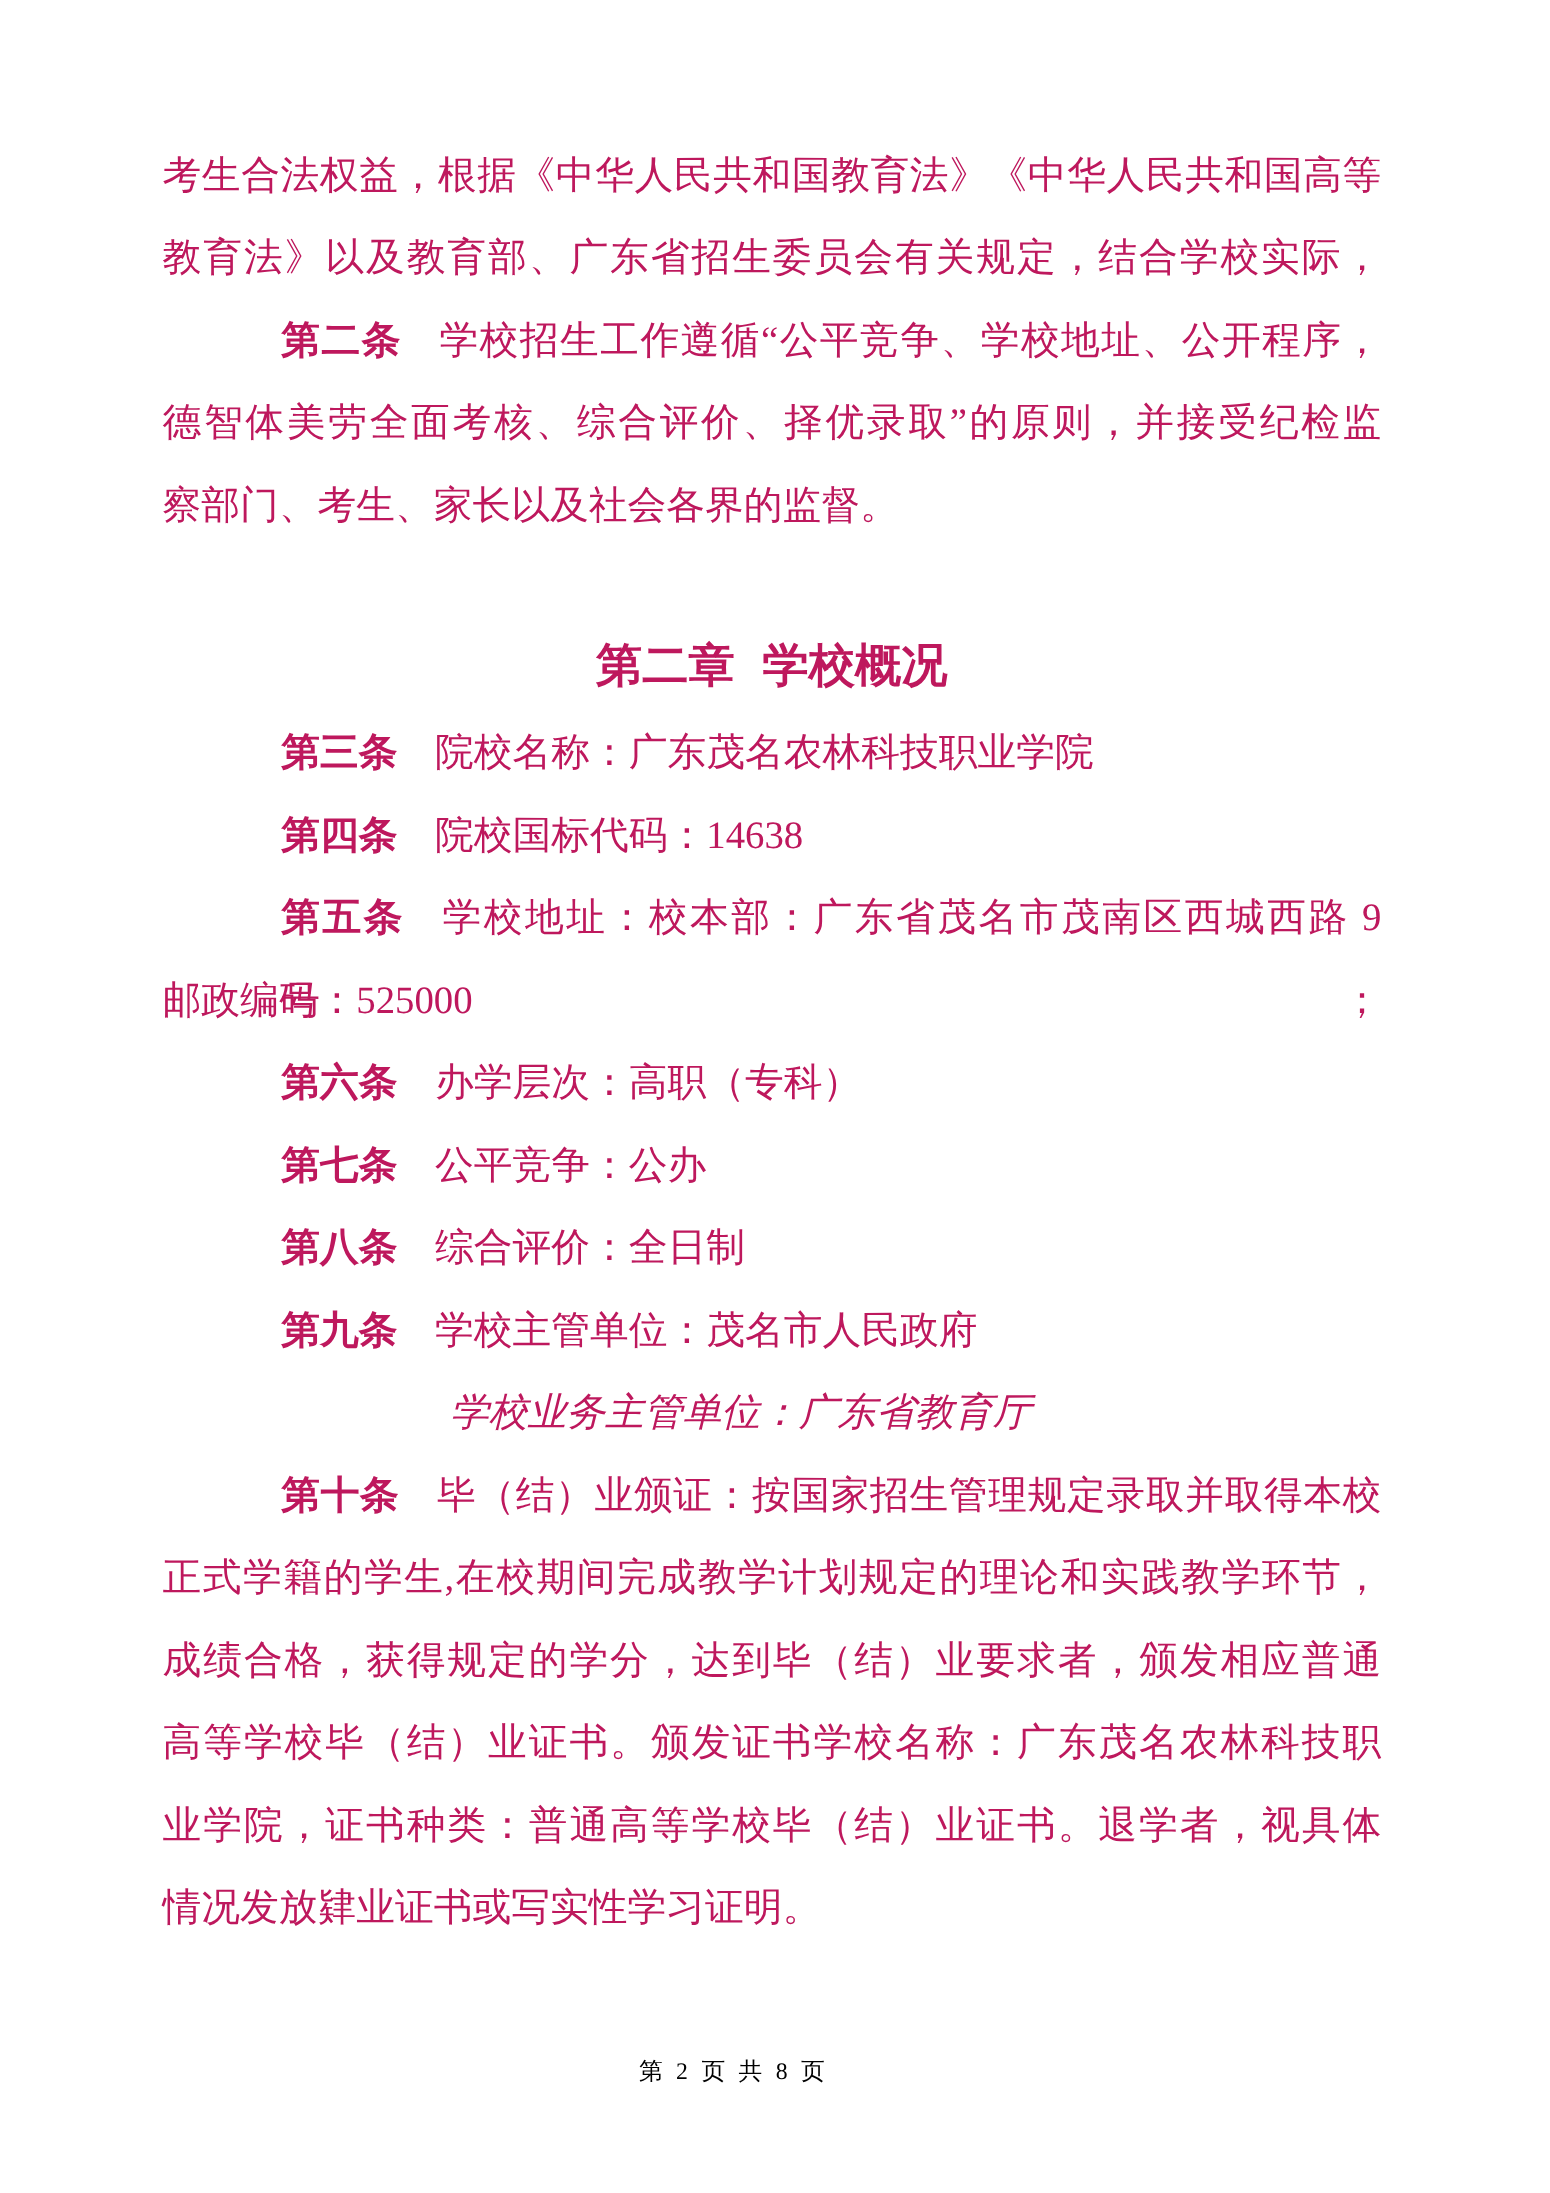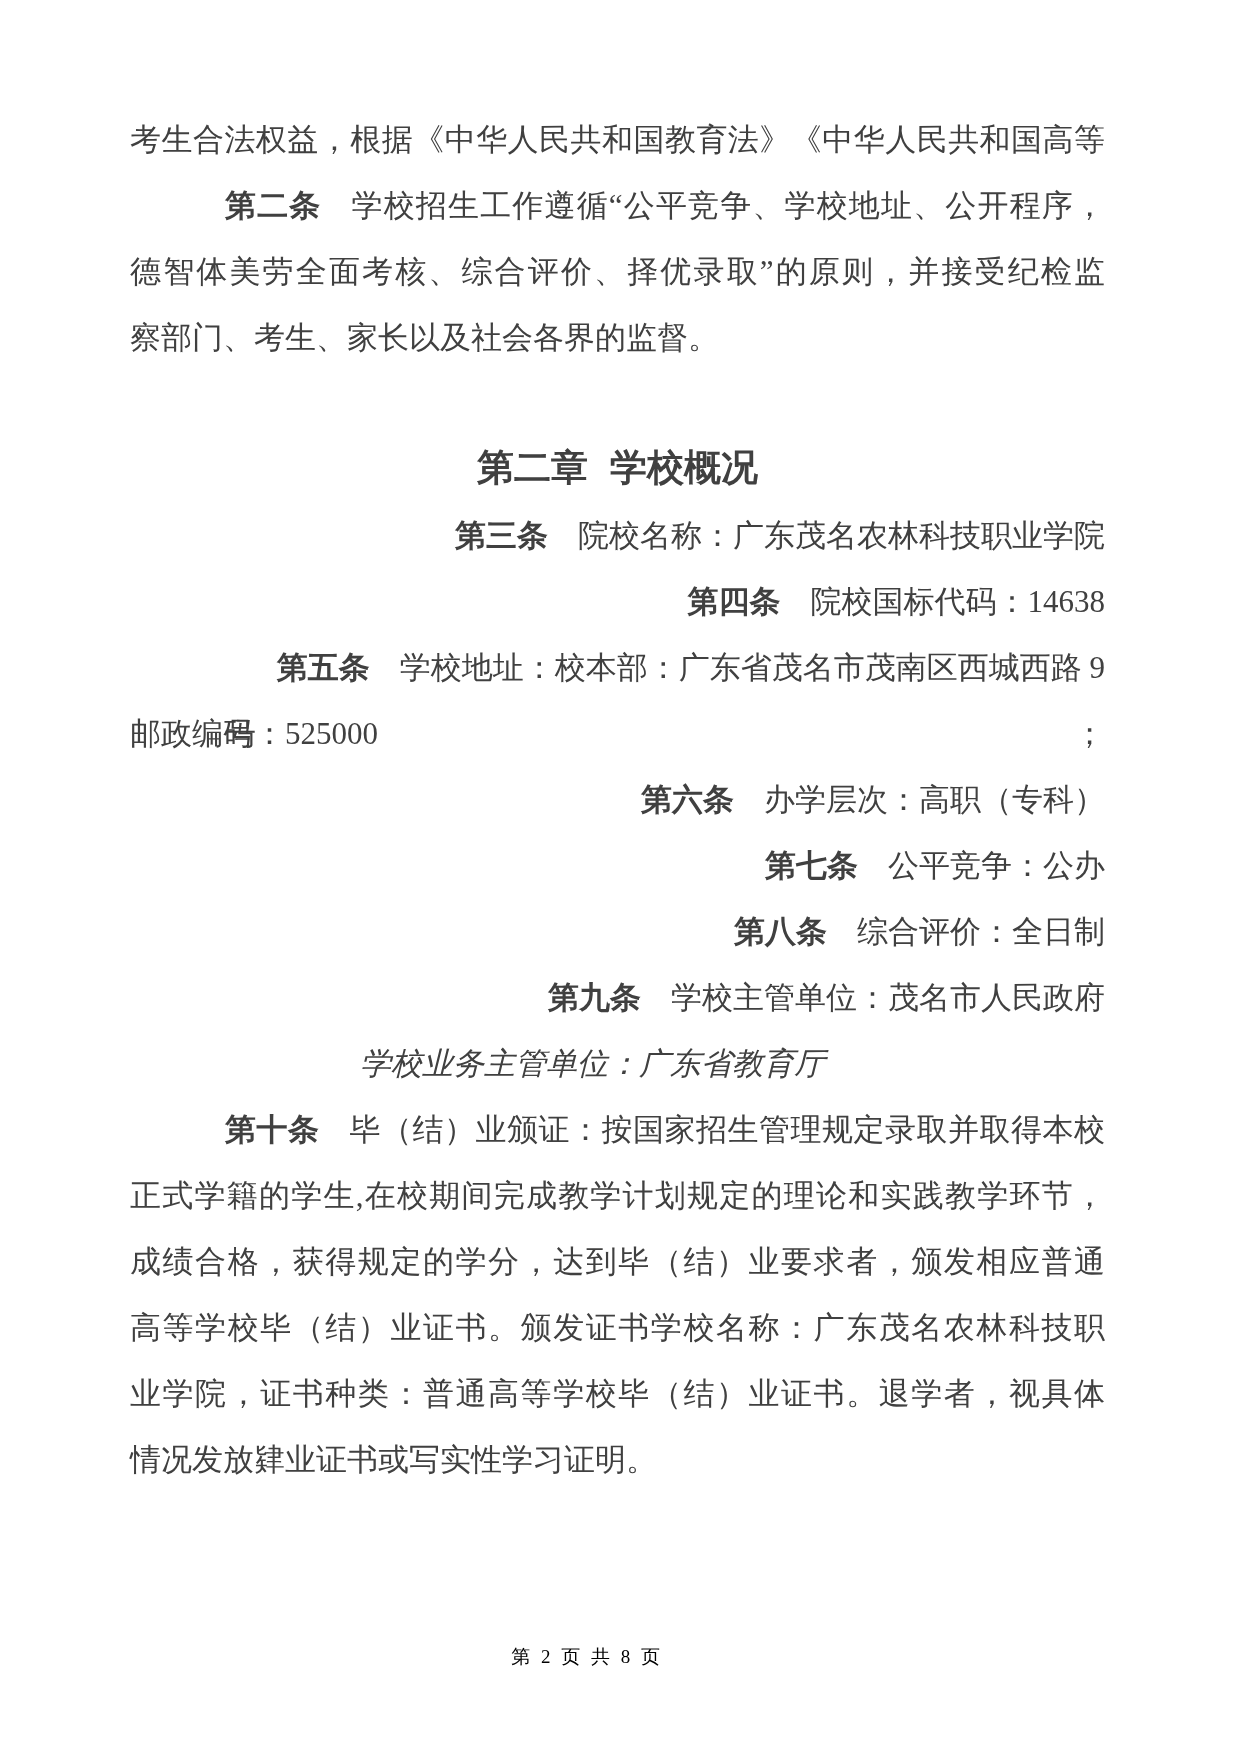--- a/index.html
+++ b/index.html
@@ -19,31 +19,30 @@
   .content {
     position: absolute;
     left: 130px;
     top: 107px;
     width: 975px;
   }
   .ln {
     height: 66px;
     line-height: 66px;
     font-size: 31px;
-    color: #404040;
+    color: #be185d;
     white-space: nowrap;
   }
   .ln.just {
     white-space: normal;
     text-align: justify;
     text-align-last: justify;
   }
   .ln.indent {
     padding-left: 95px;
-    text-align: right;
   }
   .ln.indent2 {
     padding-left: 230px;
     font-style: italic;
   }
   .ln.blank {
     height: 66px;
   }
   .heading {
     text-align: left;
@@ -69,20 +68,21 @@
     color: #000000;
   }
 </style>
 </head>
 <body>
 
 <div class="page">
   <div class="content">
 
     <div class="ln just">考生合法权益，根据《中华人民共和国教育法》《中华人民共和国高等</div>
+    <div class="ln just">教育法》以及教育部、广东省招生委员会有关规定，结合学校实际，</div>
 
     <div class="ln just indent">
       <span class="lbl">第二条</span><span>学校招生工作遵循“公平竞争、学校地址、公开程序，</span>
     </div>
     <div class="ln just">德智体美劳全面考核、综合评价、择优录取”的原则，并接受纪检监</div>
     <div class="ln">察部门、考生、家长以及社会各界的监督。</div>
 
     <div class="ln blank"></div>
 
     <div class="ln heading">第二章 学校概况</div>

